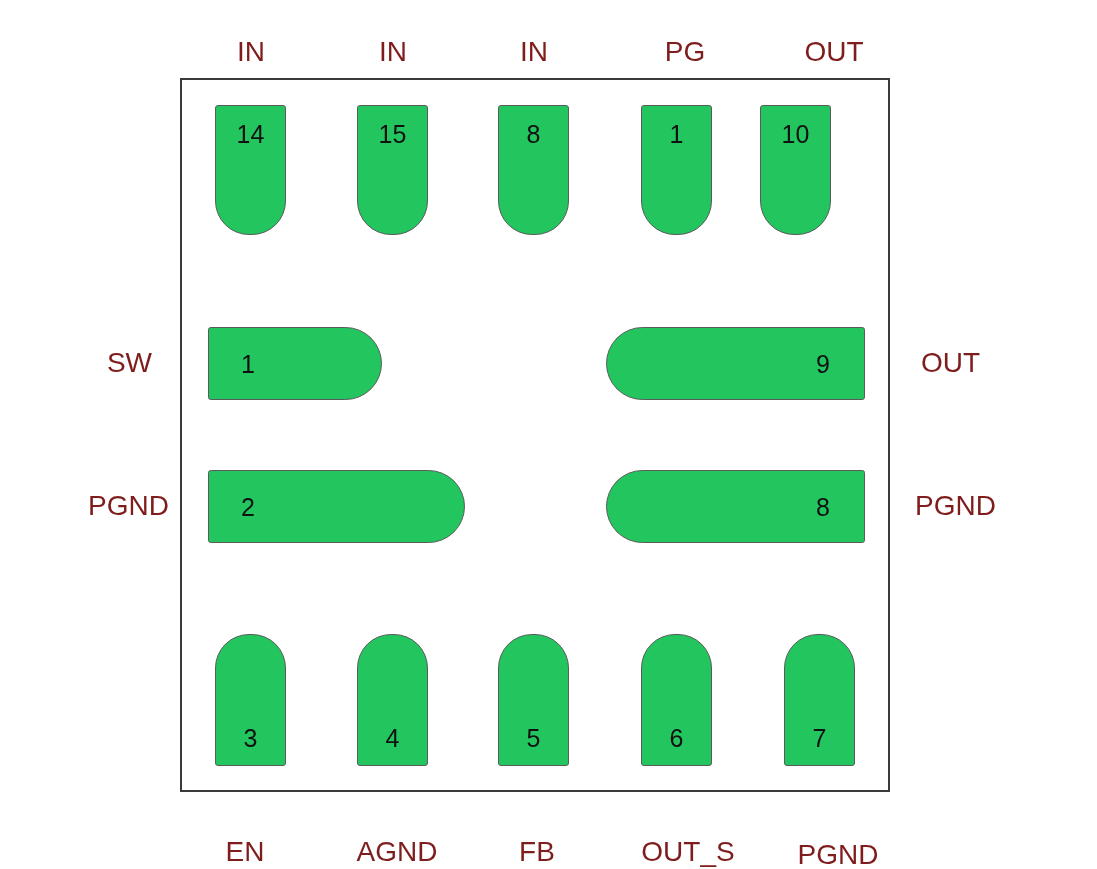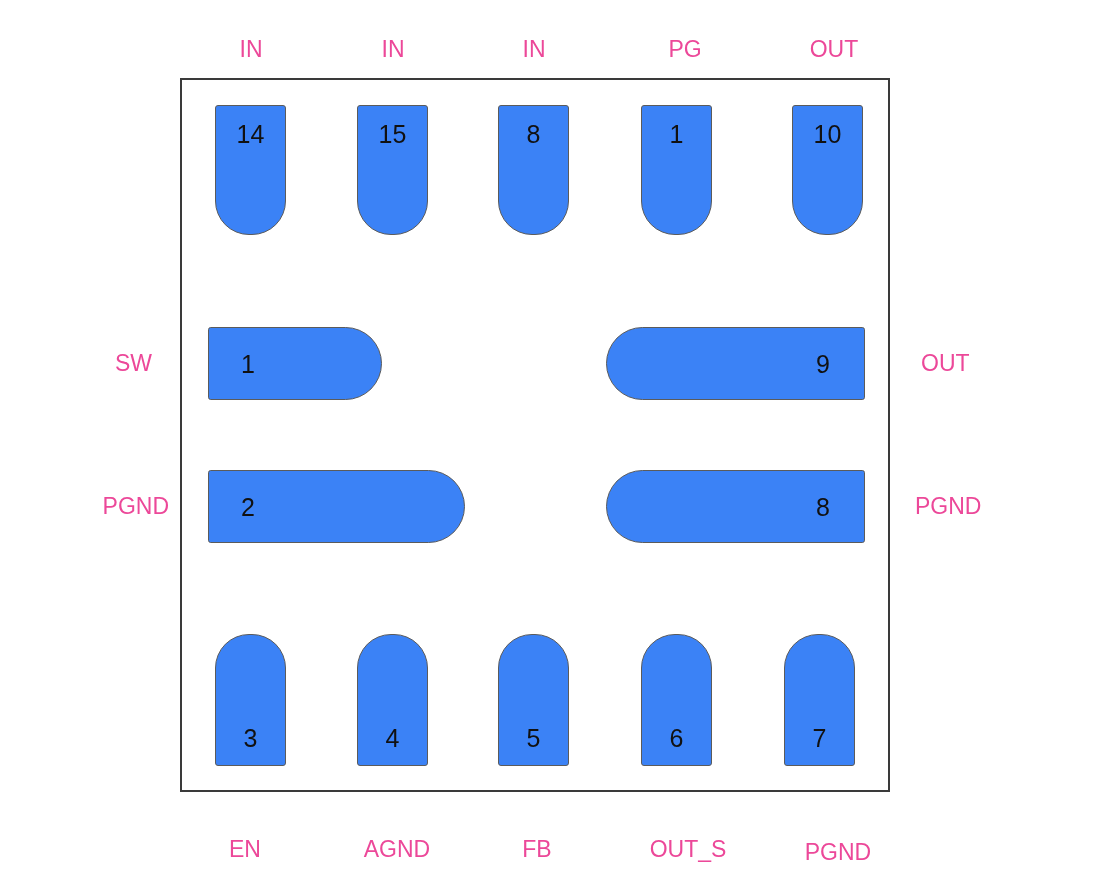--- a/index.html
+++ b/index.html
@@ -29,21 +29,21 @@
     border: 2px solid #3a3a3a;
     box-sizing: border-box;
     background: #ffffff;
   }
 
   
   .pad {
     position: absolute;
     box-sizing: border-box;
     border: 1.6px solid #5b5b5b;
-    background: #3b82f6;
+    background: #22c55e;
     text-decoration: underline;
   }
   .pad-num {
     position: absolute;
     font-size: 25px;
     line-height: 1;
     color: #111111;
     letter-spacing: 0px;
   }
 
@@ -85,23 +85,23 @@
   }
   .pad-right .pad-num {
     top: 50%;
     transform: translateY(-50%);
     right: 34px;
   }
 
   
   .pin-label {
     position: absolute;
-    font-size: 23px;
+    font-size: 28px;
     line-height: 1;
-    color: #ec4899;
+    color: #7f1d1d;
     white-space: nowrap;
   }
   .label-top,
   .label-bottom {
     text-align: center;
     transform: translateX(-50%);
   }
   .label-left {
     text-align: center;
     transform: translate(-100%, -50%);
@@ -124,21 +124,21 @@
       </div>
       <div class="pad pad-top" style="left: 357px; top: 105px; width: 71px; height: 130px;">
         <span class="pad-num">15</span>
       </div>
       <div class="pad pad-top" style="left: 498px; top: 105px; width: 71px; height: 130px;">
         <span class="pad-num">8</span>
       </div>
       <div class="pad pad-top" style="left: 641px; top: 105px; width: 71px; height: 130px;">
         <span class="pad-num">1</span>
       </div>
-      <div class="pad pad-top" style="left: 792px; top: 105px; width: 71px; height: 130px;">
+      <div class="pad pad-top" style="left: 760px; top: 105px; width: 71px; height: 130px;">
         <span class="pad-num">10</span>
       </div>
       <div class="pad pad-bottom" style="left: 215px; top: 634px; width: 71px; height: 132px;">
         <span class="pad-num">3</span>
       </div>
       <div class="pad pad-bottom" style="left: 357px; top: 634px; width: 71px; height: 132px;">
         <span class="pad-num">4</span>
       </div>
       <div class="pad pad-bottom" style="left: 498px; top: 634px; width: 71px; height: 132px;">
         <span class="pad-num">5</span>

